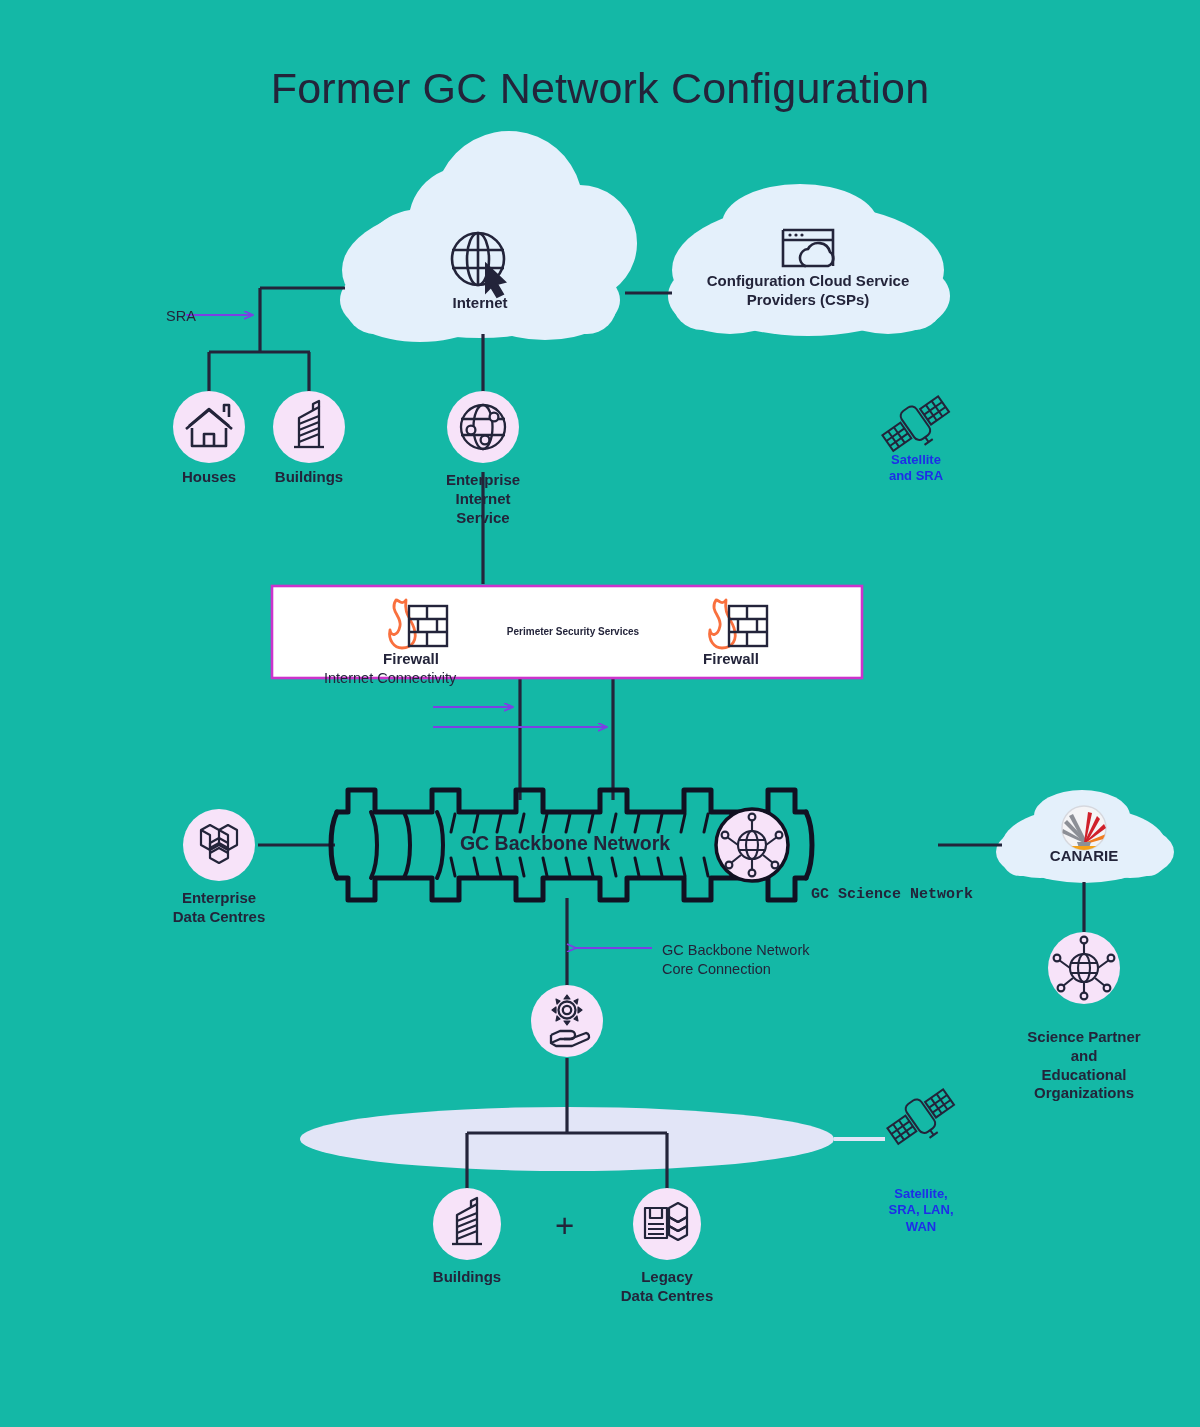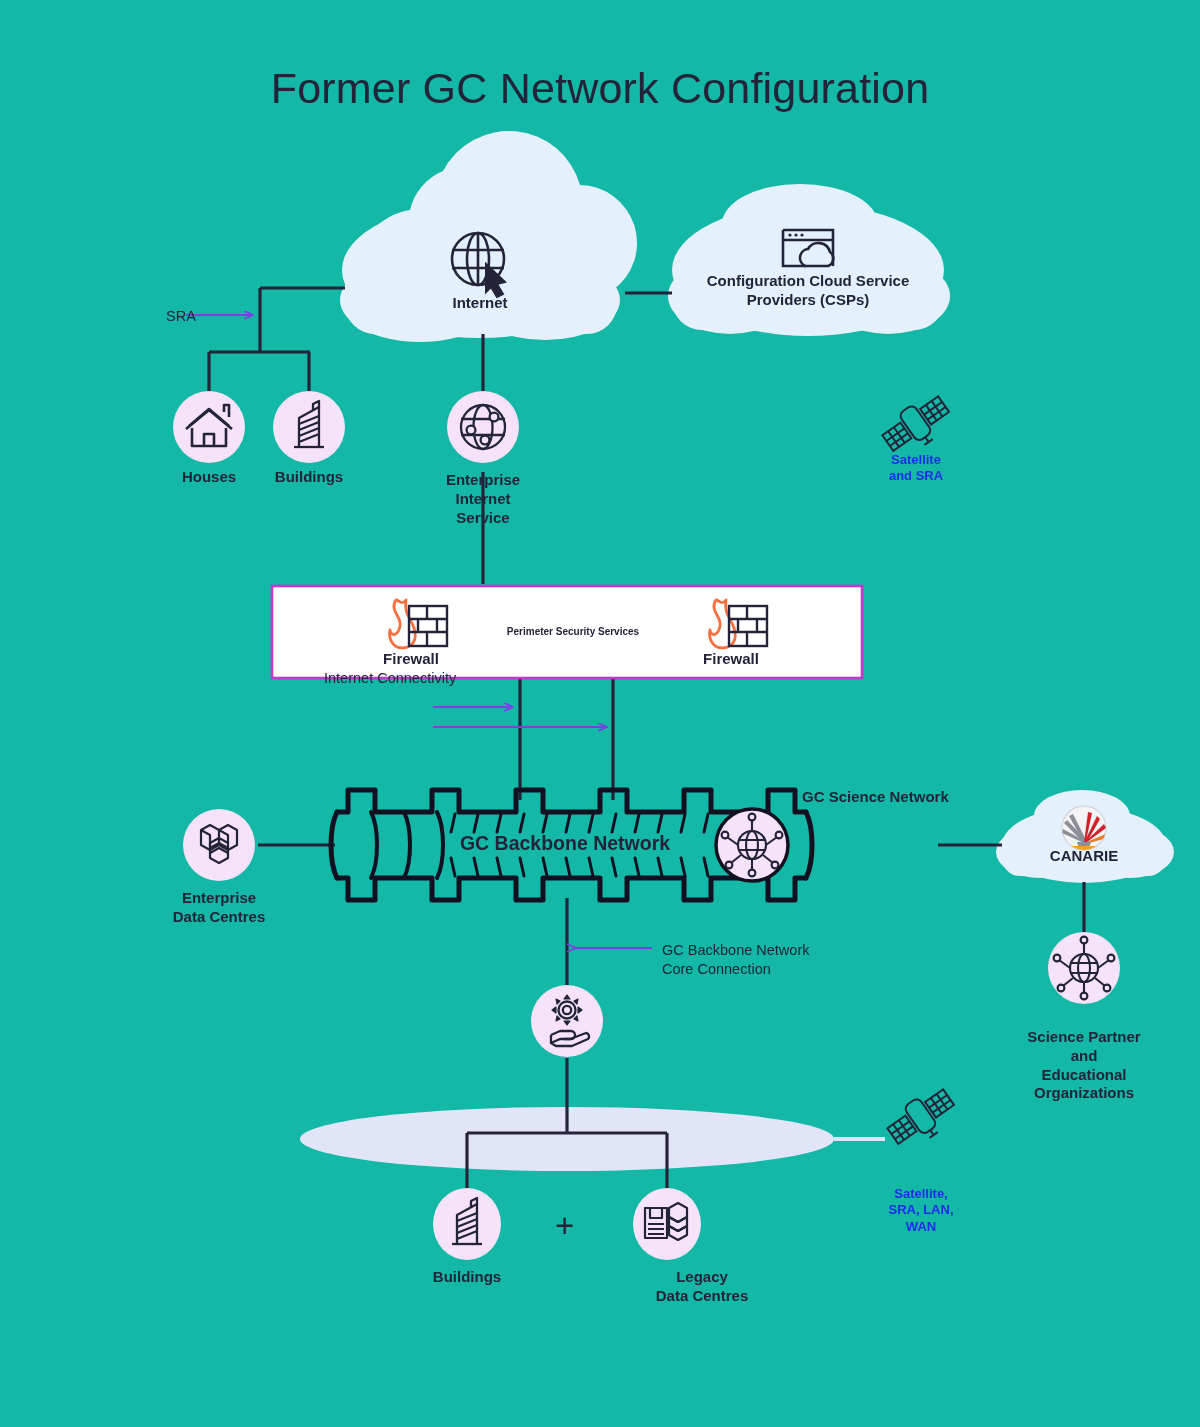--- a/index.html
+++ b/index.html
@@ -402,31 +402,31 @@
 
   <div class="lbl lbl-15" style="left:229px; top:468px; width:160px;">Buildings</div>
 
   <div class="lbl lbl-15" style="left:403px; top:471px; width:160px;">Enterprise
 Internet
 Service</div>
 
   <div class="lbl lbl-15" style="left:139px; top:889px; width:160px;">Enterprise
 Data Centres</div>
 
-  <div class="lbl lbl-15" style="left:802px; top:788px; width:180px; text-align:left;">GC Science Network</div>
+  <div class="lbl lbl-15" style="left:802px; top:886px; width:180px; text-align:center;font-family:Liberation Mono, monospace;">GC Science Network</div>
 
   <div class="lbl lbl-15" style="left:984px; top:1013px; width:200px;margin-top:15px;">Science Partner
 and
 Educational
 Organizations</div>
 
 
   <div class="lbl lbl-15" style="left:387px; top:1268px; width:160px;">Buildings</div>
 
-  <div class="lbl lbl-15" style="left:622px; top:1268px; width:160px;">Legacy
+  <div class="lbl lbl-15" style="left:587px; top:1268px; width:160px;">Legacy
 Data Centres</div>
 
   <div class="lbl lbl-16" style="left:443px; top:626px; width:260px;">Perimeter Security Services</div>
 
   <div class="lbl lbl-15" style="left:361px; top:650px; width:100px;">Firewall</div>
 
   <div class="lbl lbl-15" style="left:681px; top:650px; width:100px;">Firewall</div>
 
   <div class="lbl lbl-19" style="left:420px; top:831px; width:290px;">GC Backbone Network</div>
 

